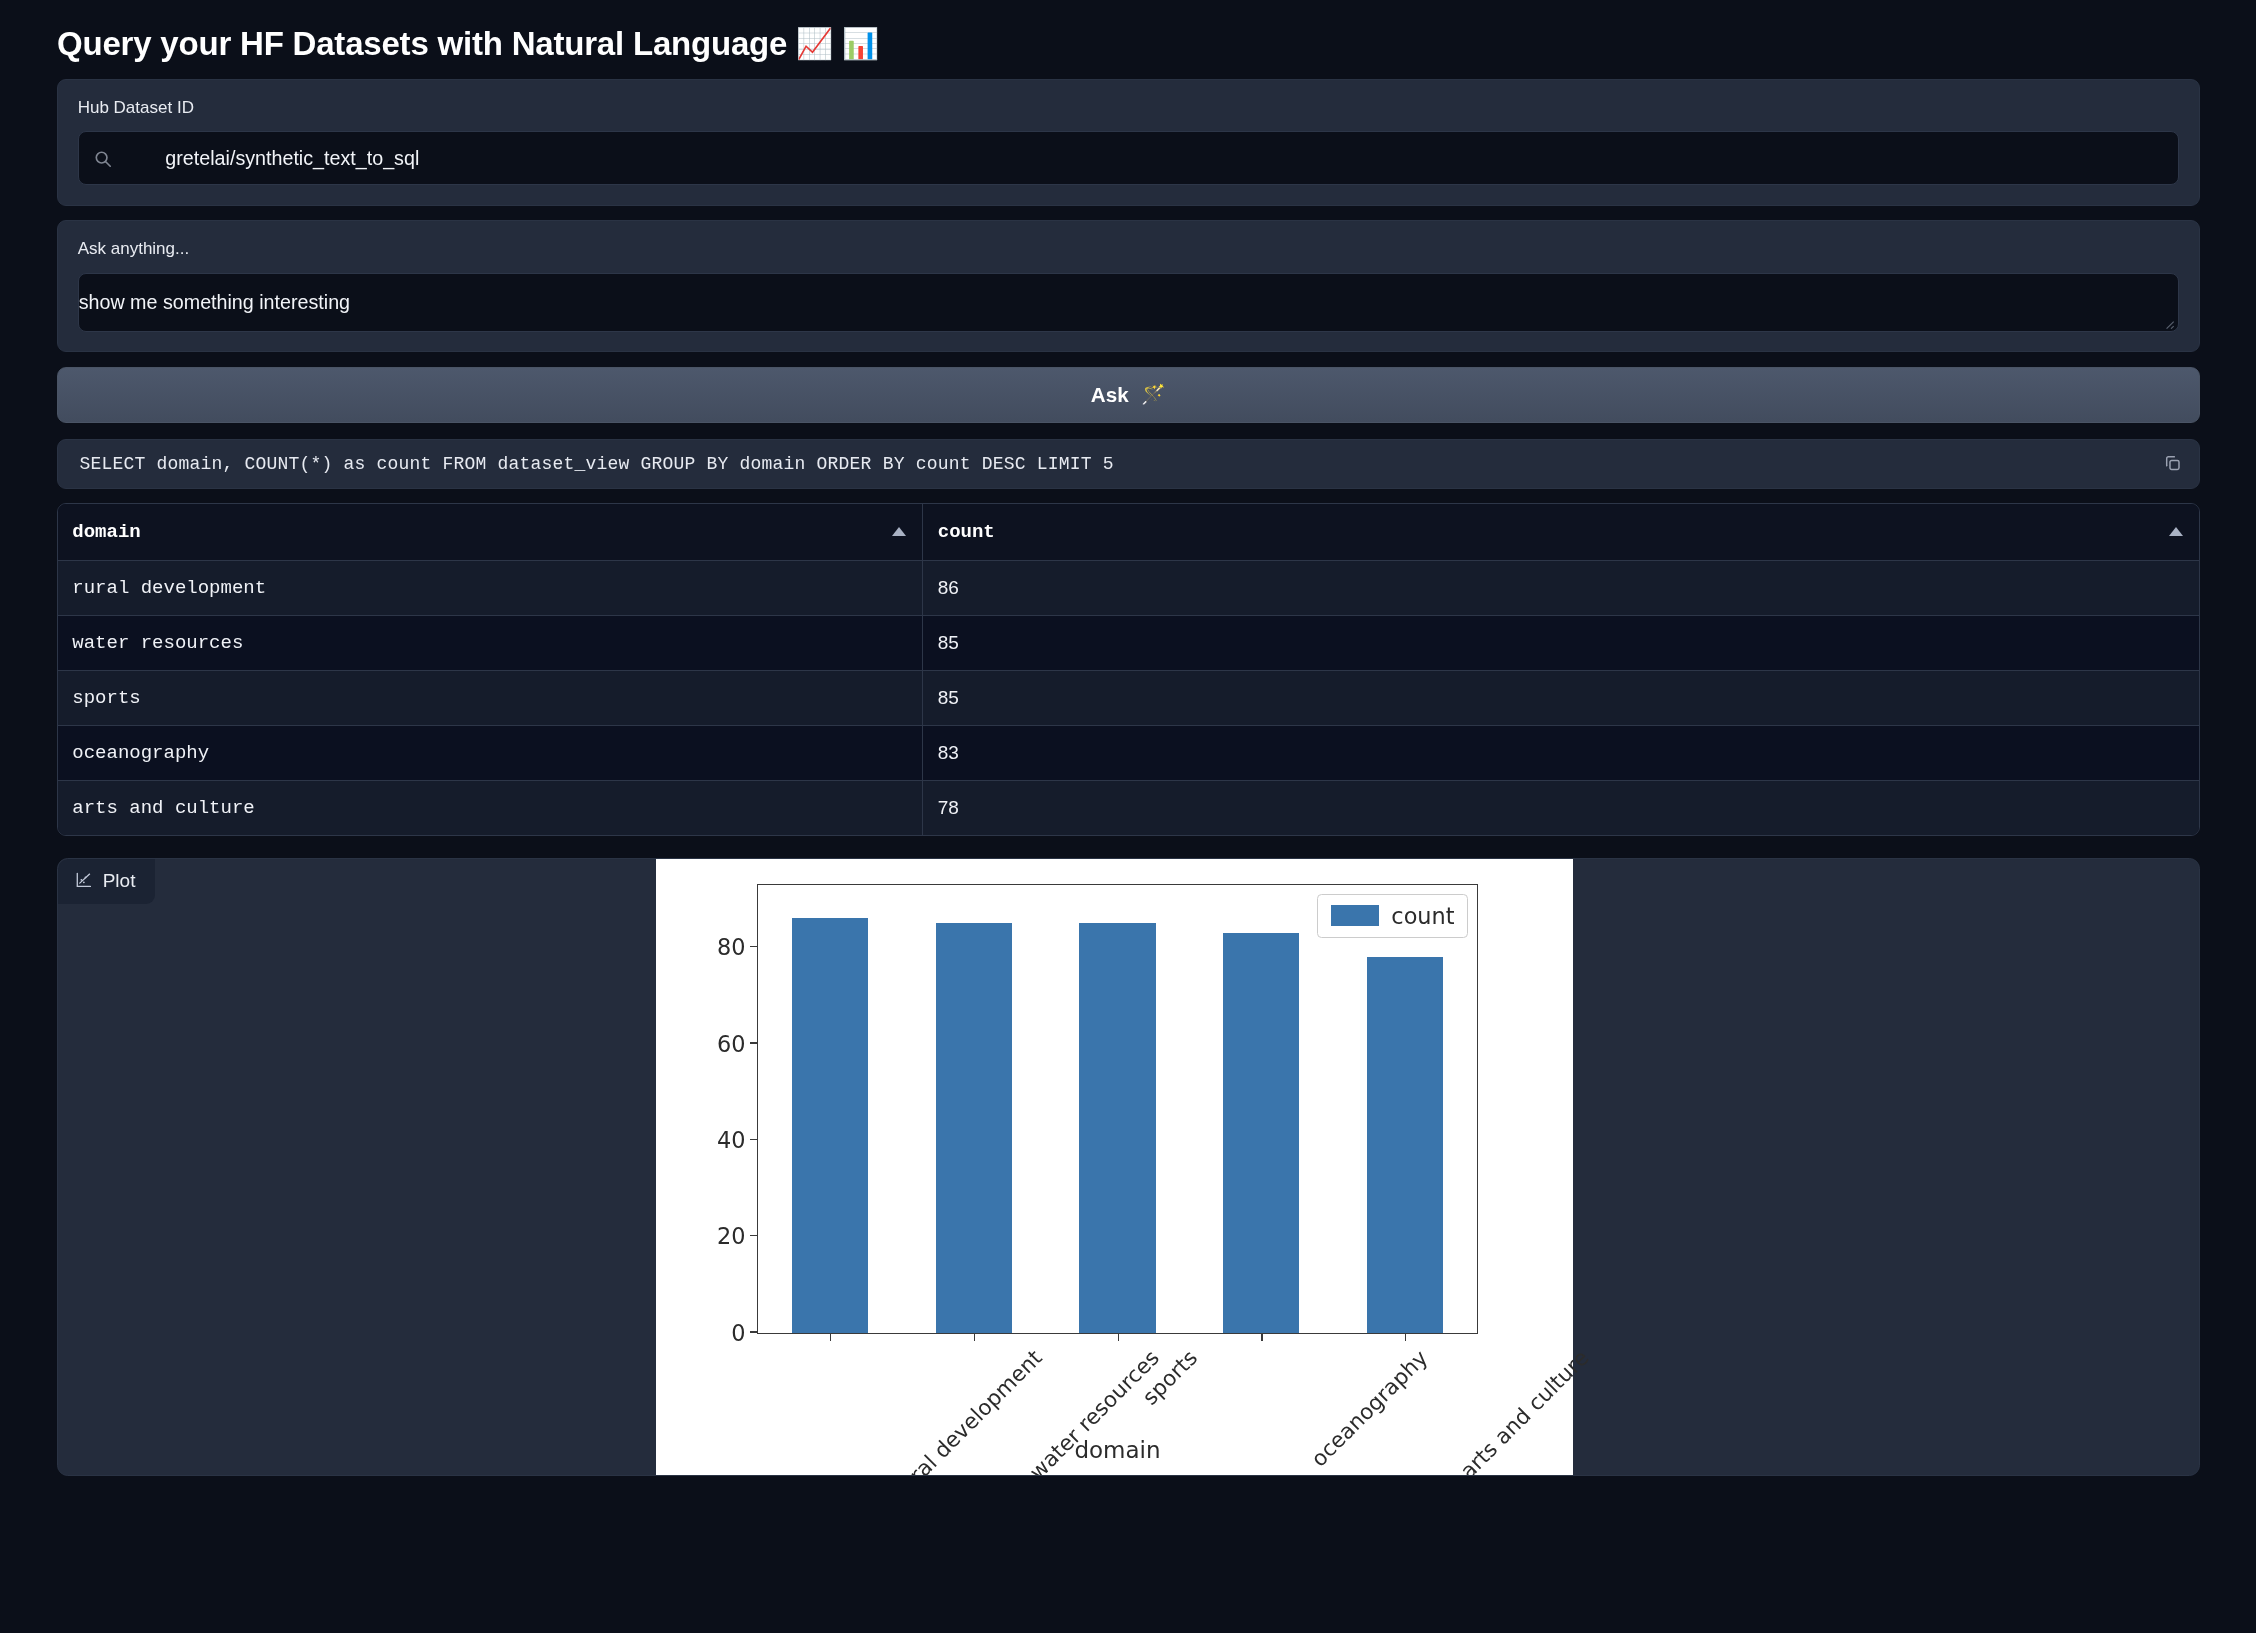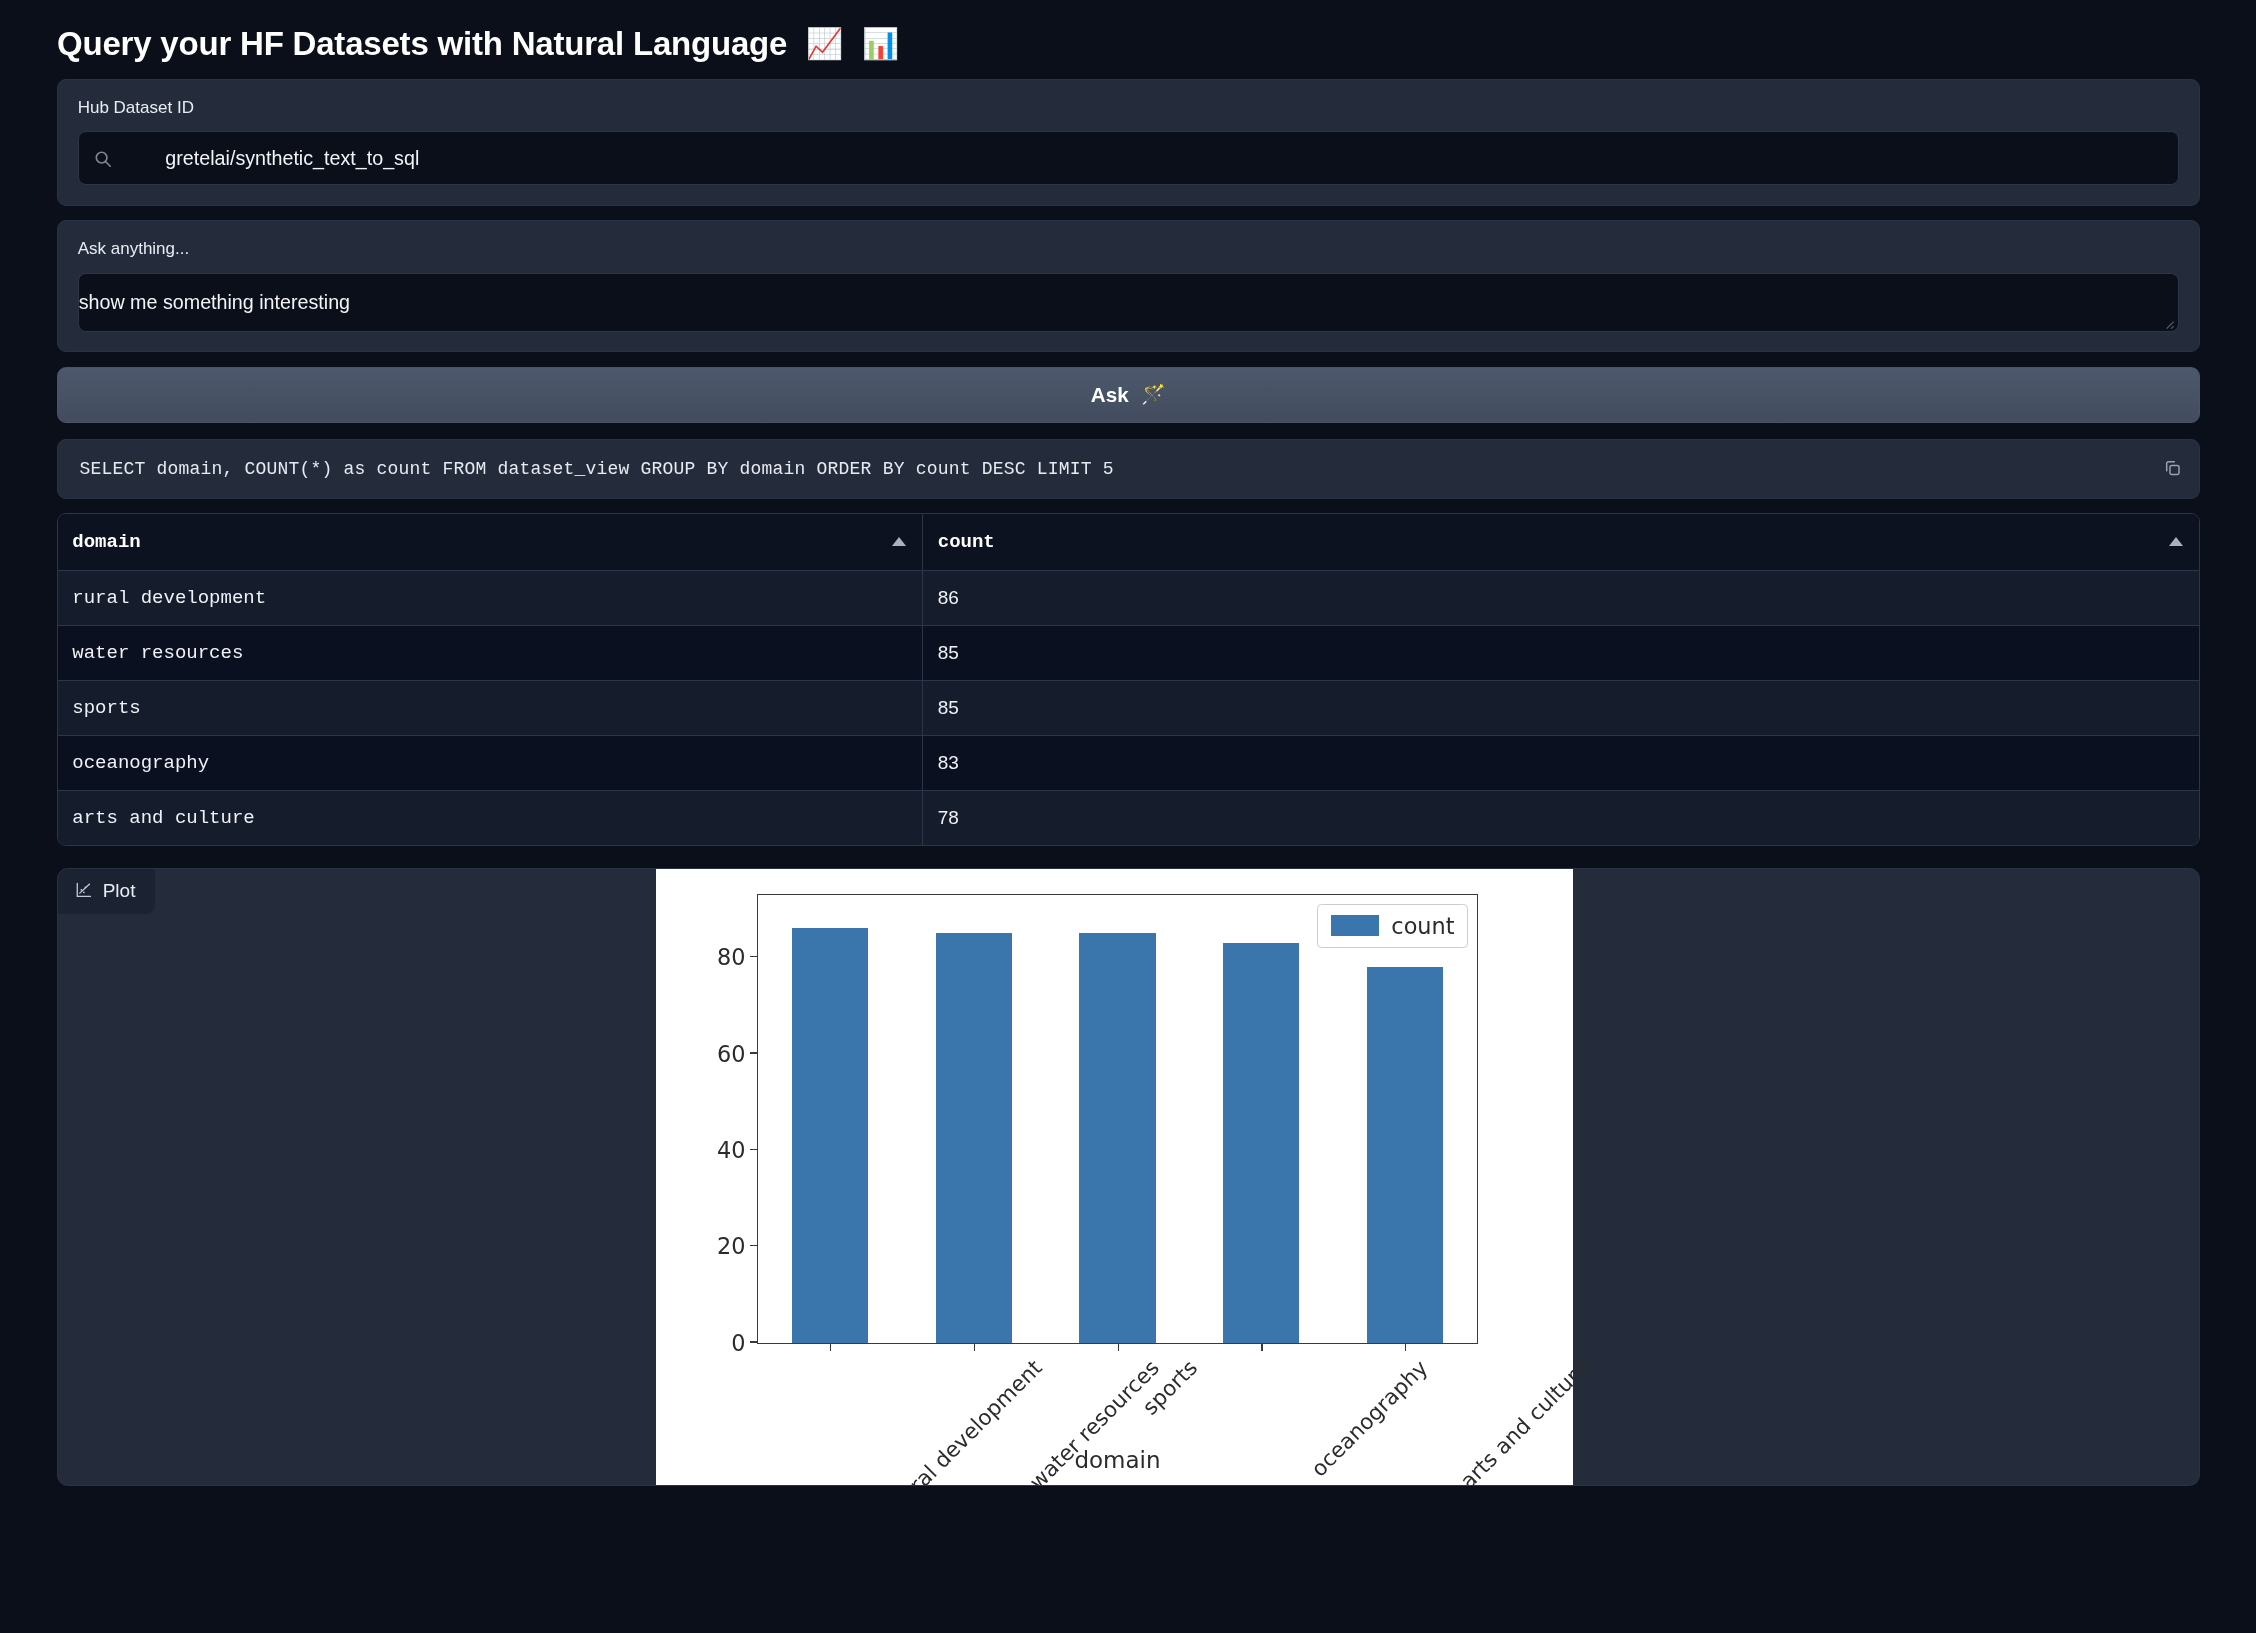--- a/index.html
+++ b/index.html
@@ -20,21 +20,21 @@
   
   .page-title {
     color: #ffffff;
     font-size: 33px;
     font-weight: 700;
     letter-spacing: -0.2px;
     padding: 25px 0 16px 0;
     margin: 0;
     display: flex;
     align-items: center;
-    gap: 19px;
+    gap: 9px;
   }
   .title-emoji { font-size: 30px; line-height: 1; }
 
   
   .panel {
     background: #242c3c;
     border-radius: 9px;
     border: 0.9px solid #2b3purple;
     border: 0.9px solid #2a3344;
     padding: 18px 19.7px 19.7px 19.7px;
@@ -123,21 +123,21 @@
     font-family: "Liberation Sans", sans-serif;
   }
   .ask-button .wand { font-size: 19.7px; }
 
   
   .sql-bar {
     position: relative;
     background: #242c3c;
     border: 0.9px solid #2a3344;
     border-radius: 9px;
-    height: 60px;
+    height: 50px;
     display: flex;
     align-items: center;
     padding: 0 21.5px;
     margin-bottom: 14.3px;
   }
   .sql-text {
     color: #e7eaf1;
     font-family: "Liberation Mono", monospace;
     font-size: 18px;
     white-space: pre;

